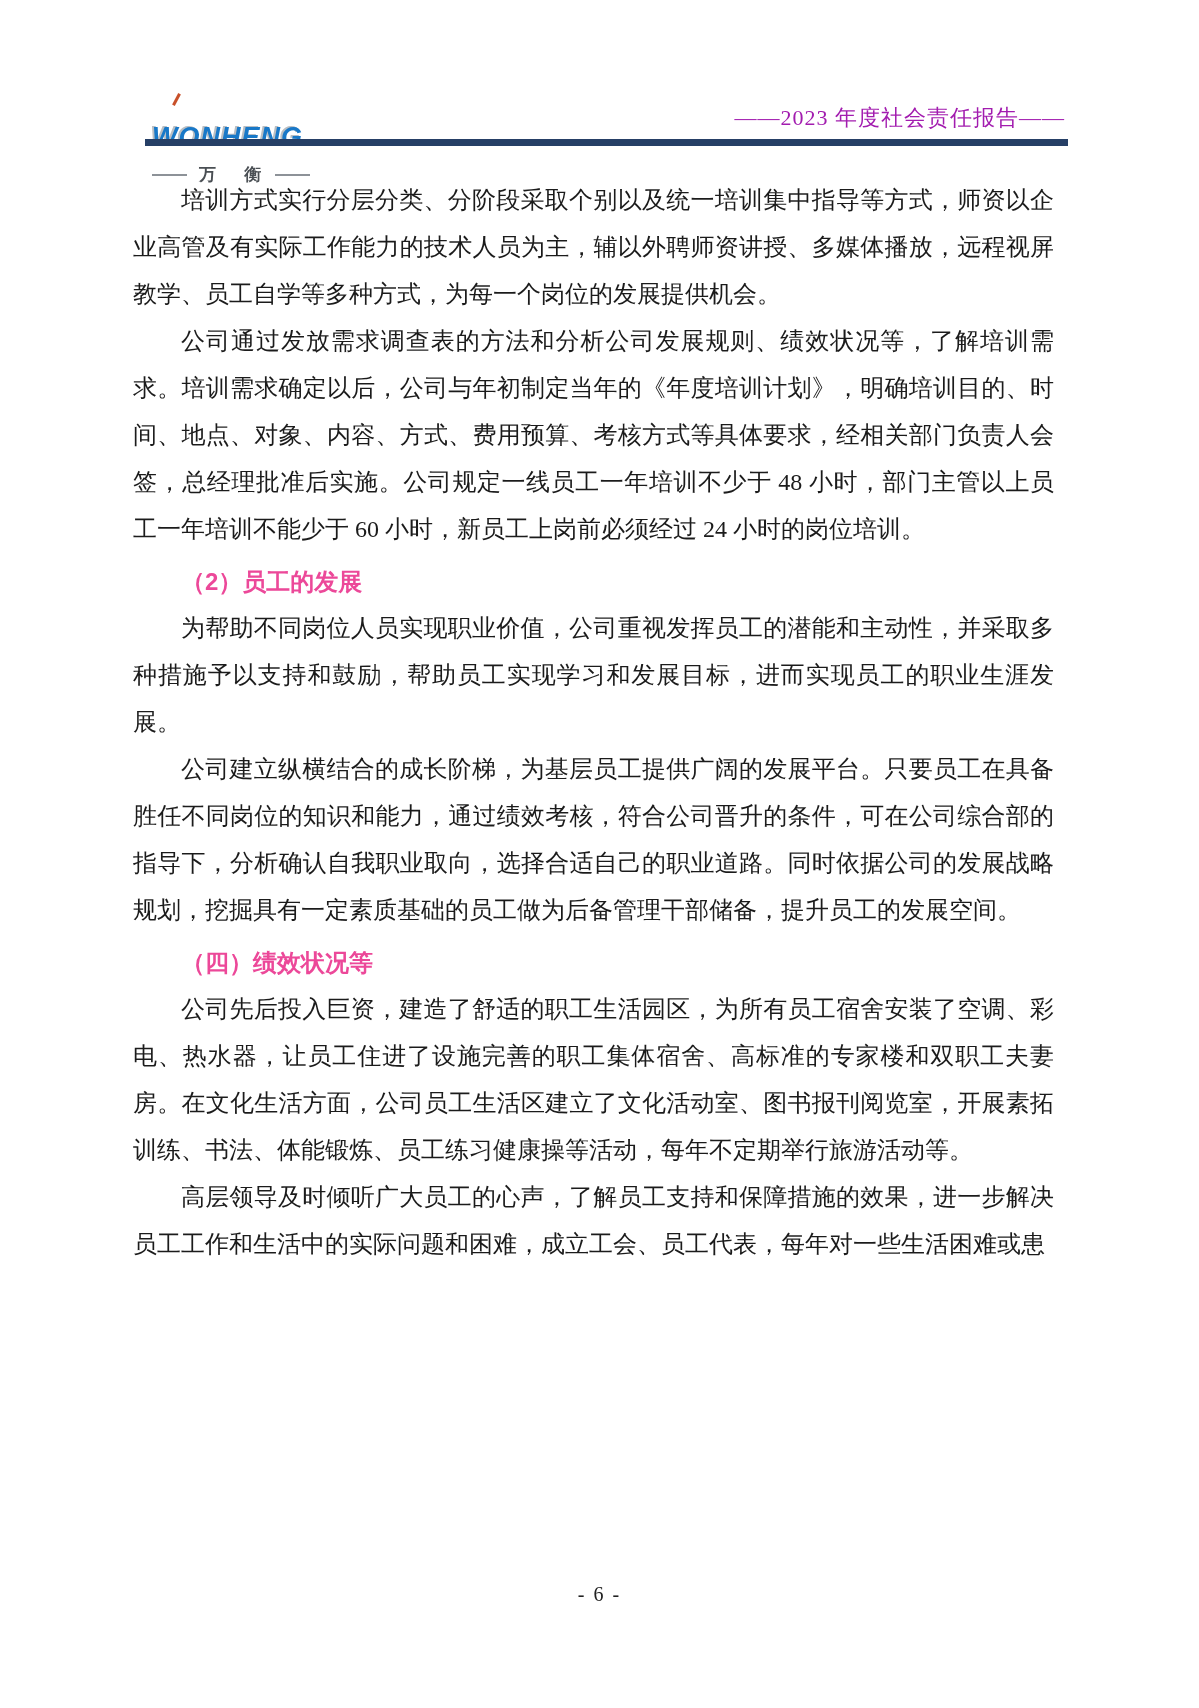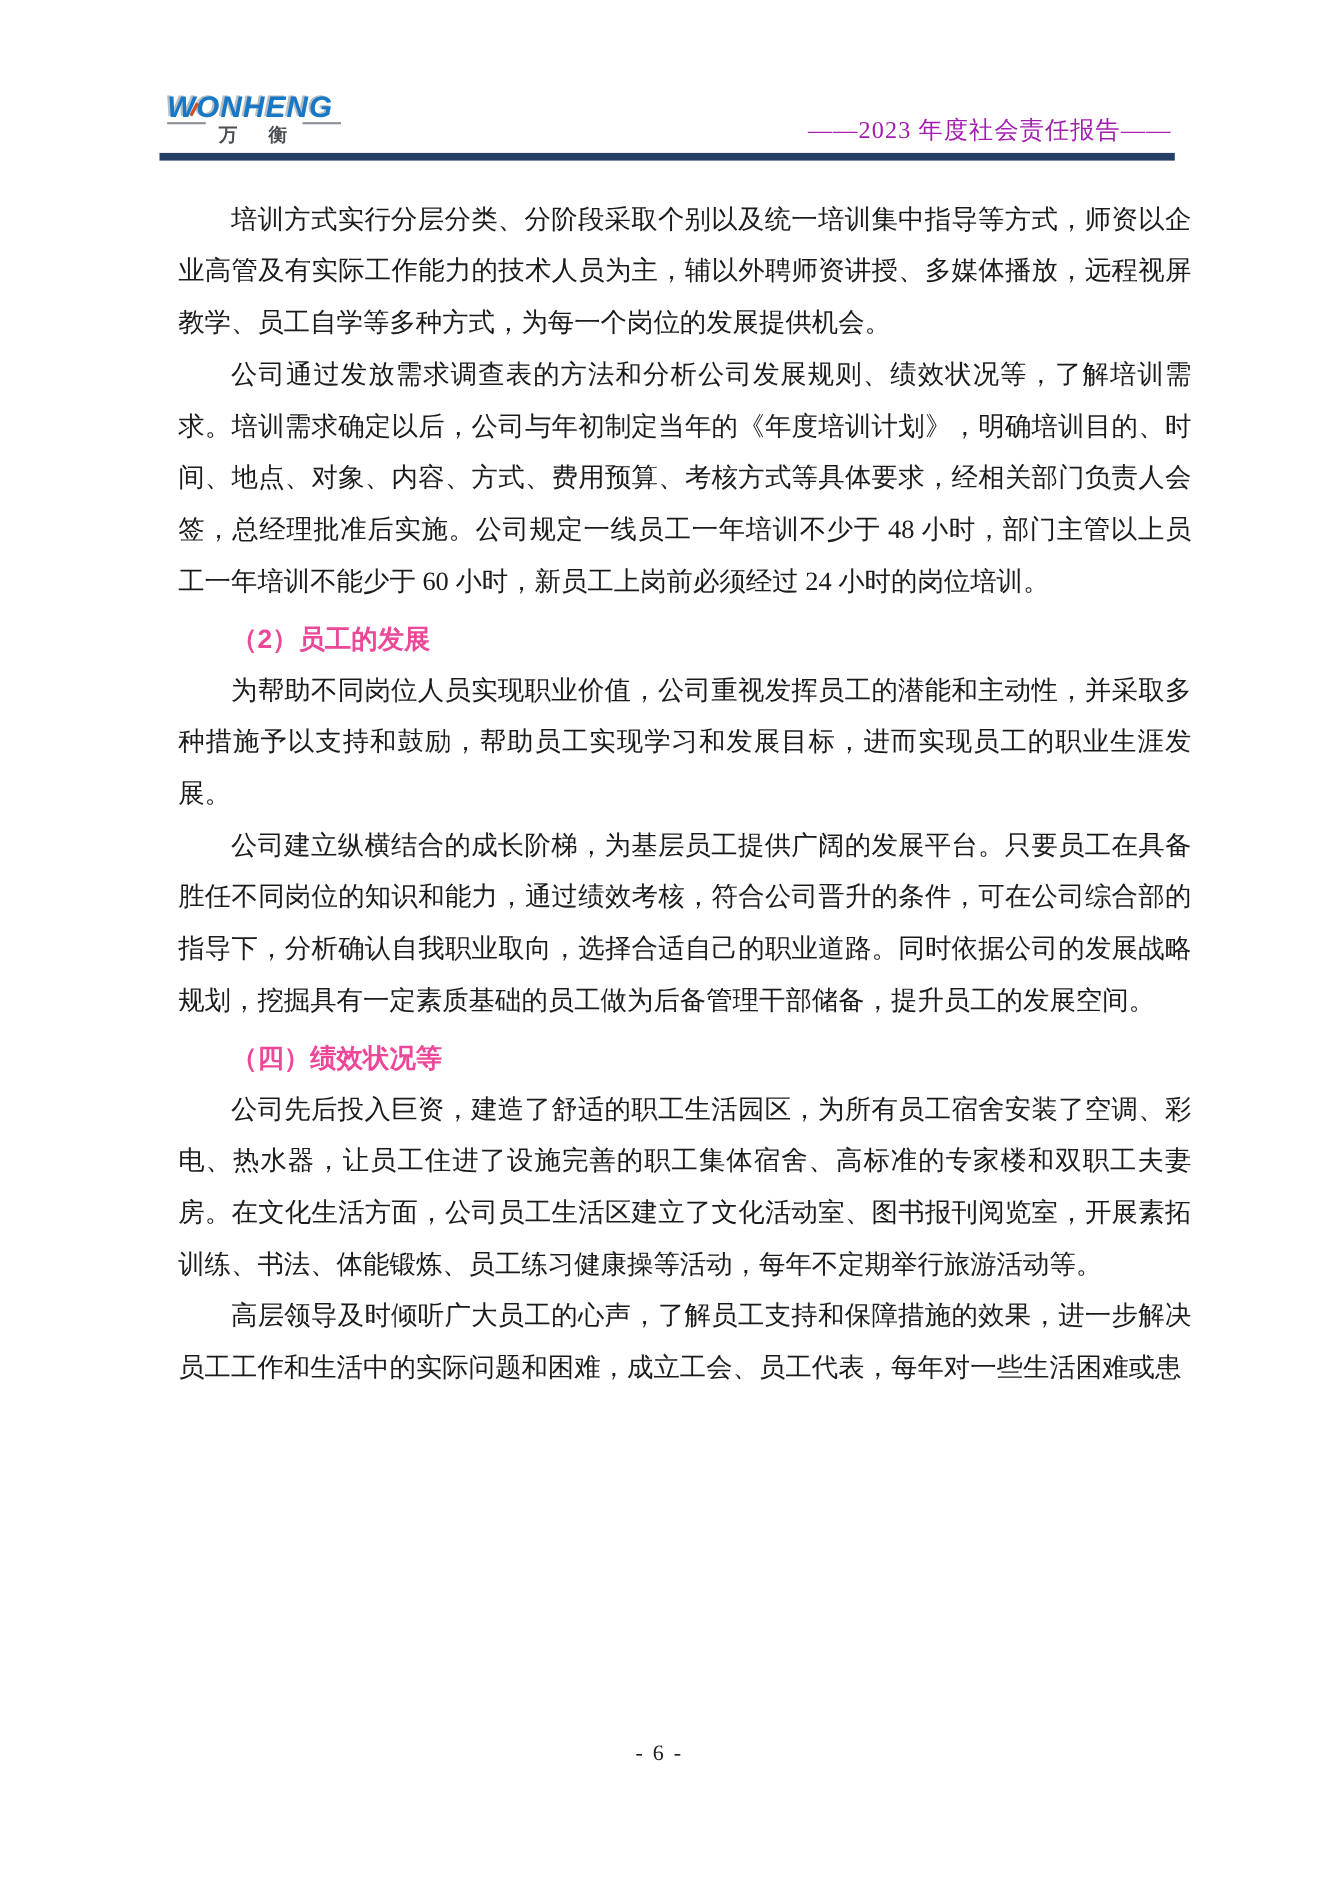--- a/index.html
+++ b/index.html
@@ -16,45 +16,46 @@
   
   .logo{position:absolute;top:84px;left:152px;width:170px;}
   .logo-wordmark{
     position:relative;
     font-family:"Liberation Sans","DejaVu Sans",sans-serif;
     font-weight:bold;font-style:italic;
     font-size:27px;line-height:27px;
     color:#1878c8;letter-spacing:1px;
     text-shadow:-2px -1px 0 #b9bec3;
     white-space:nowrap;
+    margin-top:40px;
   }
   .logo-accent{
     position:absolute;top:9px;left:23px;
     width:3px;height:13px;background:#c8502a;
     transform:rotate(28deg);
   }
-  .logo-sub{display:flex;margin-top:0;width:158px;}
+  .logo-sub{display:flex;align-items:center;margin-top:12px;width:158px;}
   .logo-sub .rule{flex:1;height:2px;background:#8d9298;}
   .logo-sub-text{
     font-size:17px;font-weight:bold;color:#4a4f54;
     letter-spacing:12px;margin:0 2px 0 12px;white-space:nowrap;
   }
   .report-title{
     position:absolute;top:103px;right:134px;
     font-size:22px;color:#a21caf;
     letter-spacing:1px;white-space:nowrap;
   }
   .header-rule{
     position:absolute;top:139px;left:145px;
     width:923px;height:7px;
   }
 
   
   .content{
-    position:absolute;top:177px;left:162px;width:921px;
+    position:absolute;top:177px;left:133px;width:921px;
     font-size:24px;line-height:47px;
     text-align:justify;text-justify:inter-character;
     word-break:break-all;
   }
   .content p{margin:0;text-indent:2em;}
   .content .sec{
     margin:5px 0 0 0;
     font-size:24px;line-height:47px;font-weight:bold;
     text-indent:2em;
     font-family:"Liberation Sans","DejaVu Sans",sans-serif;

